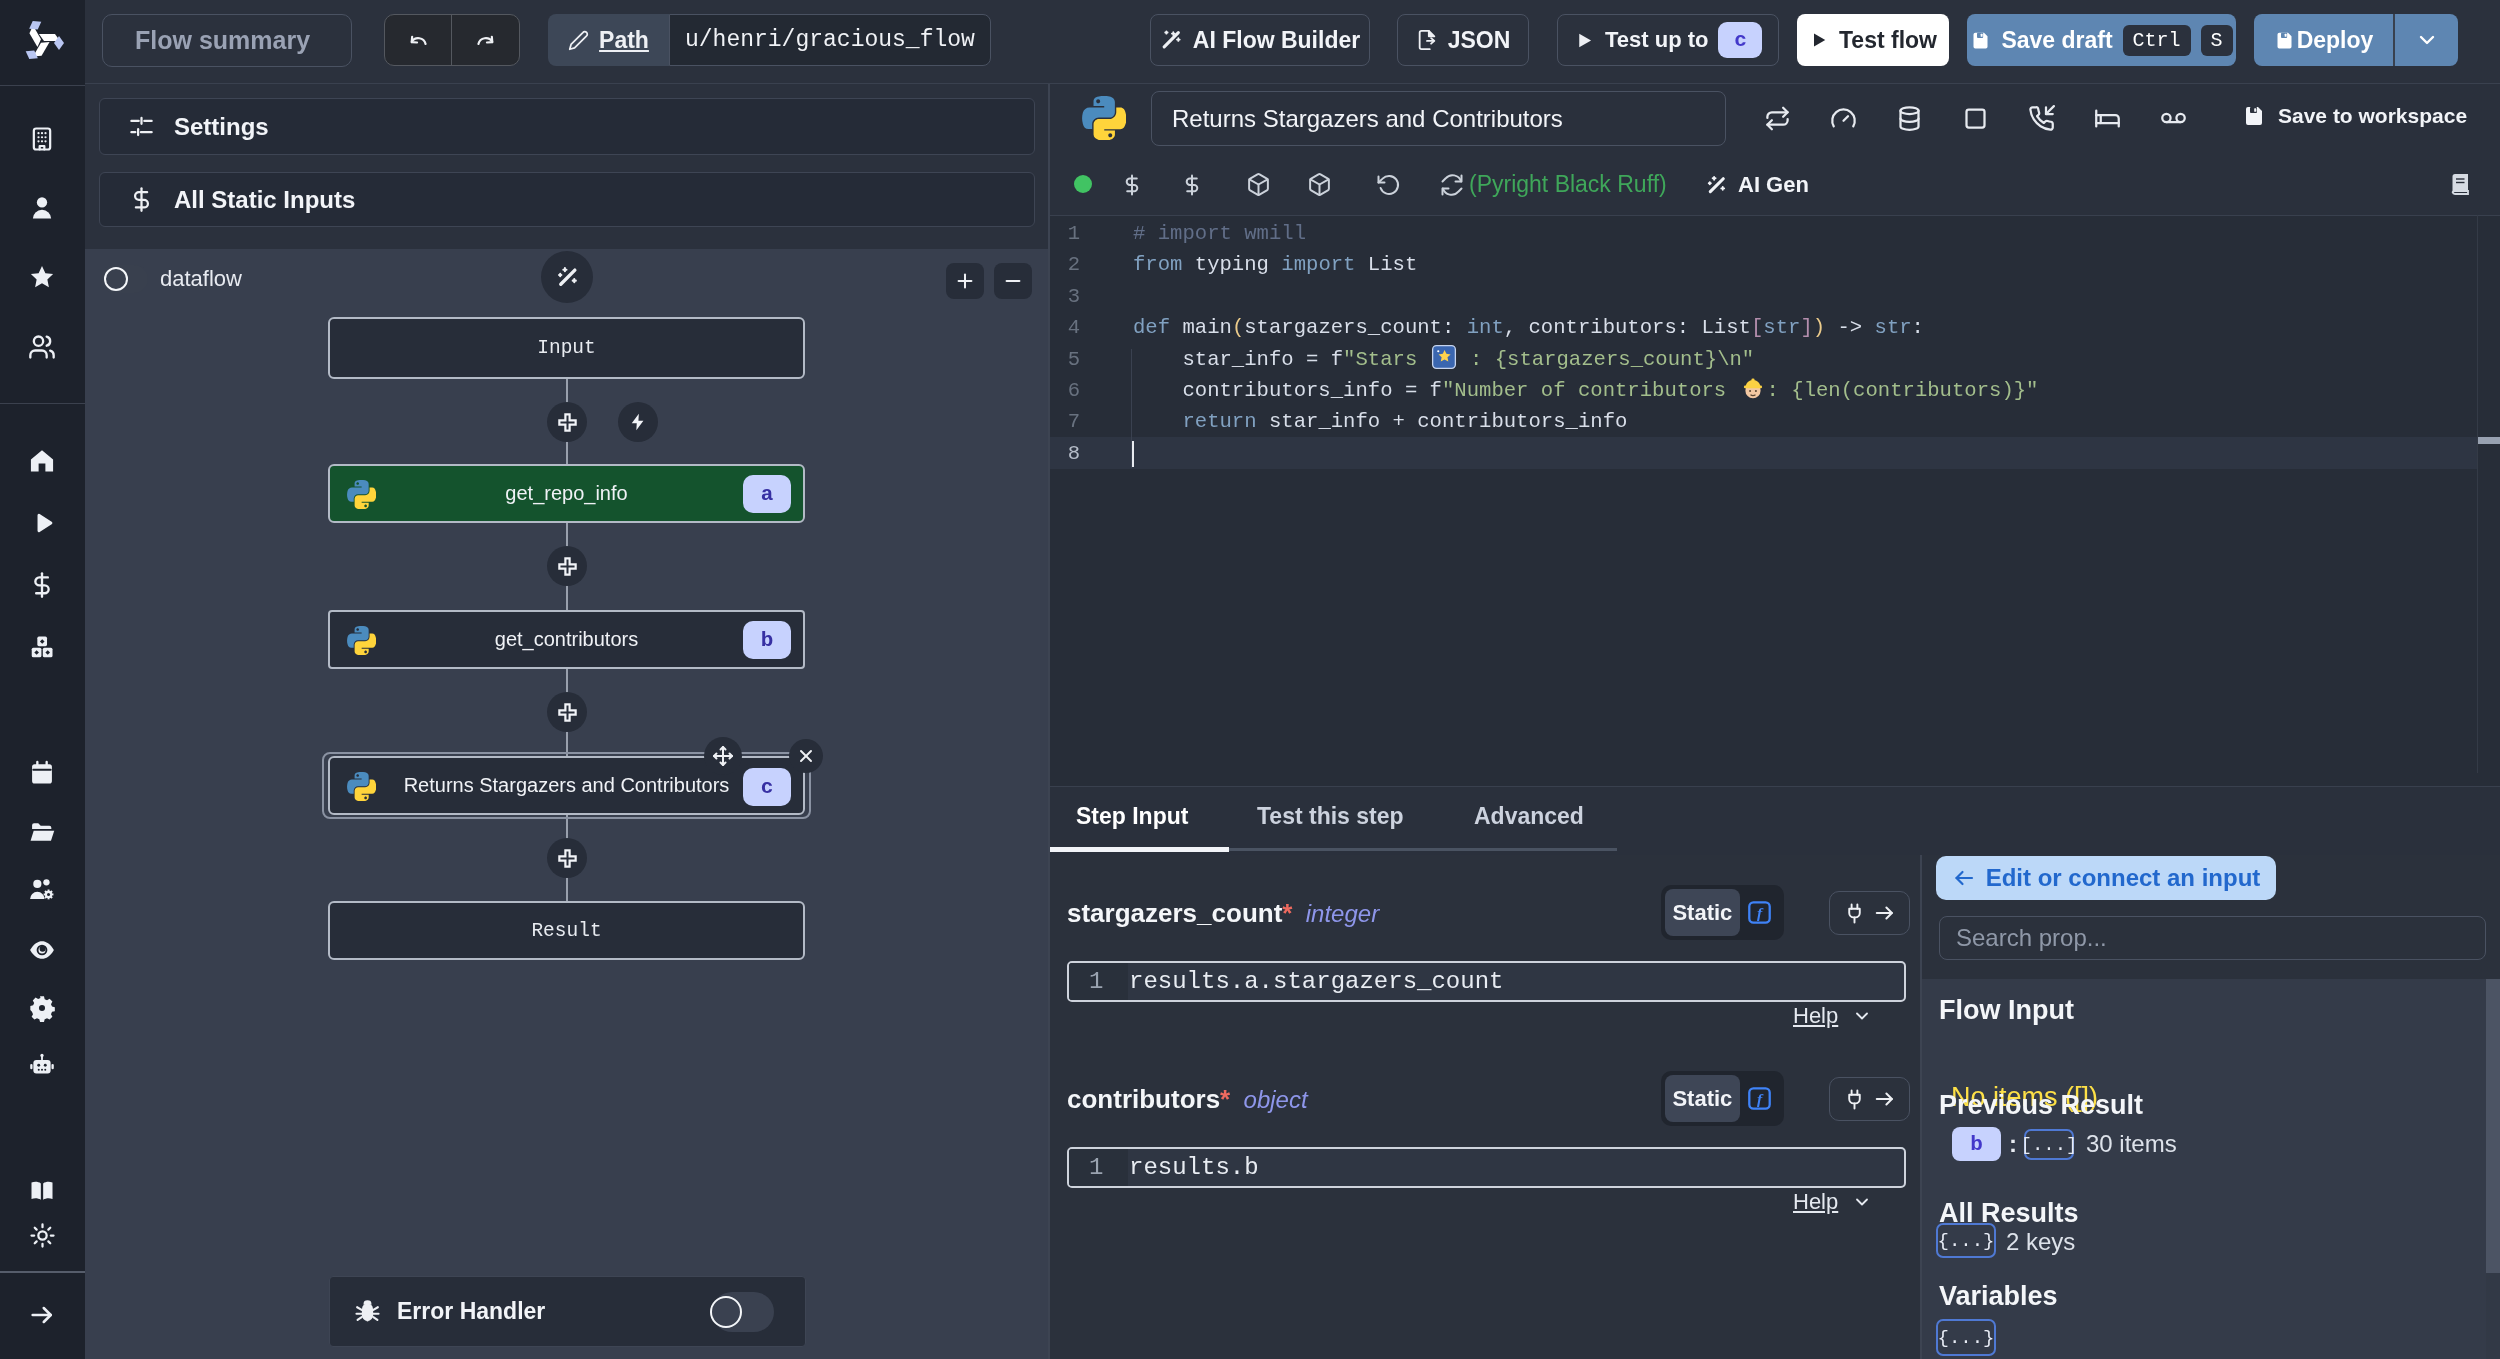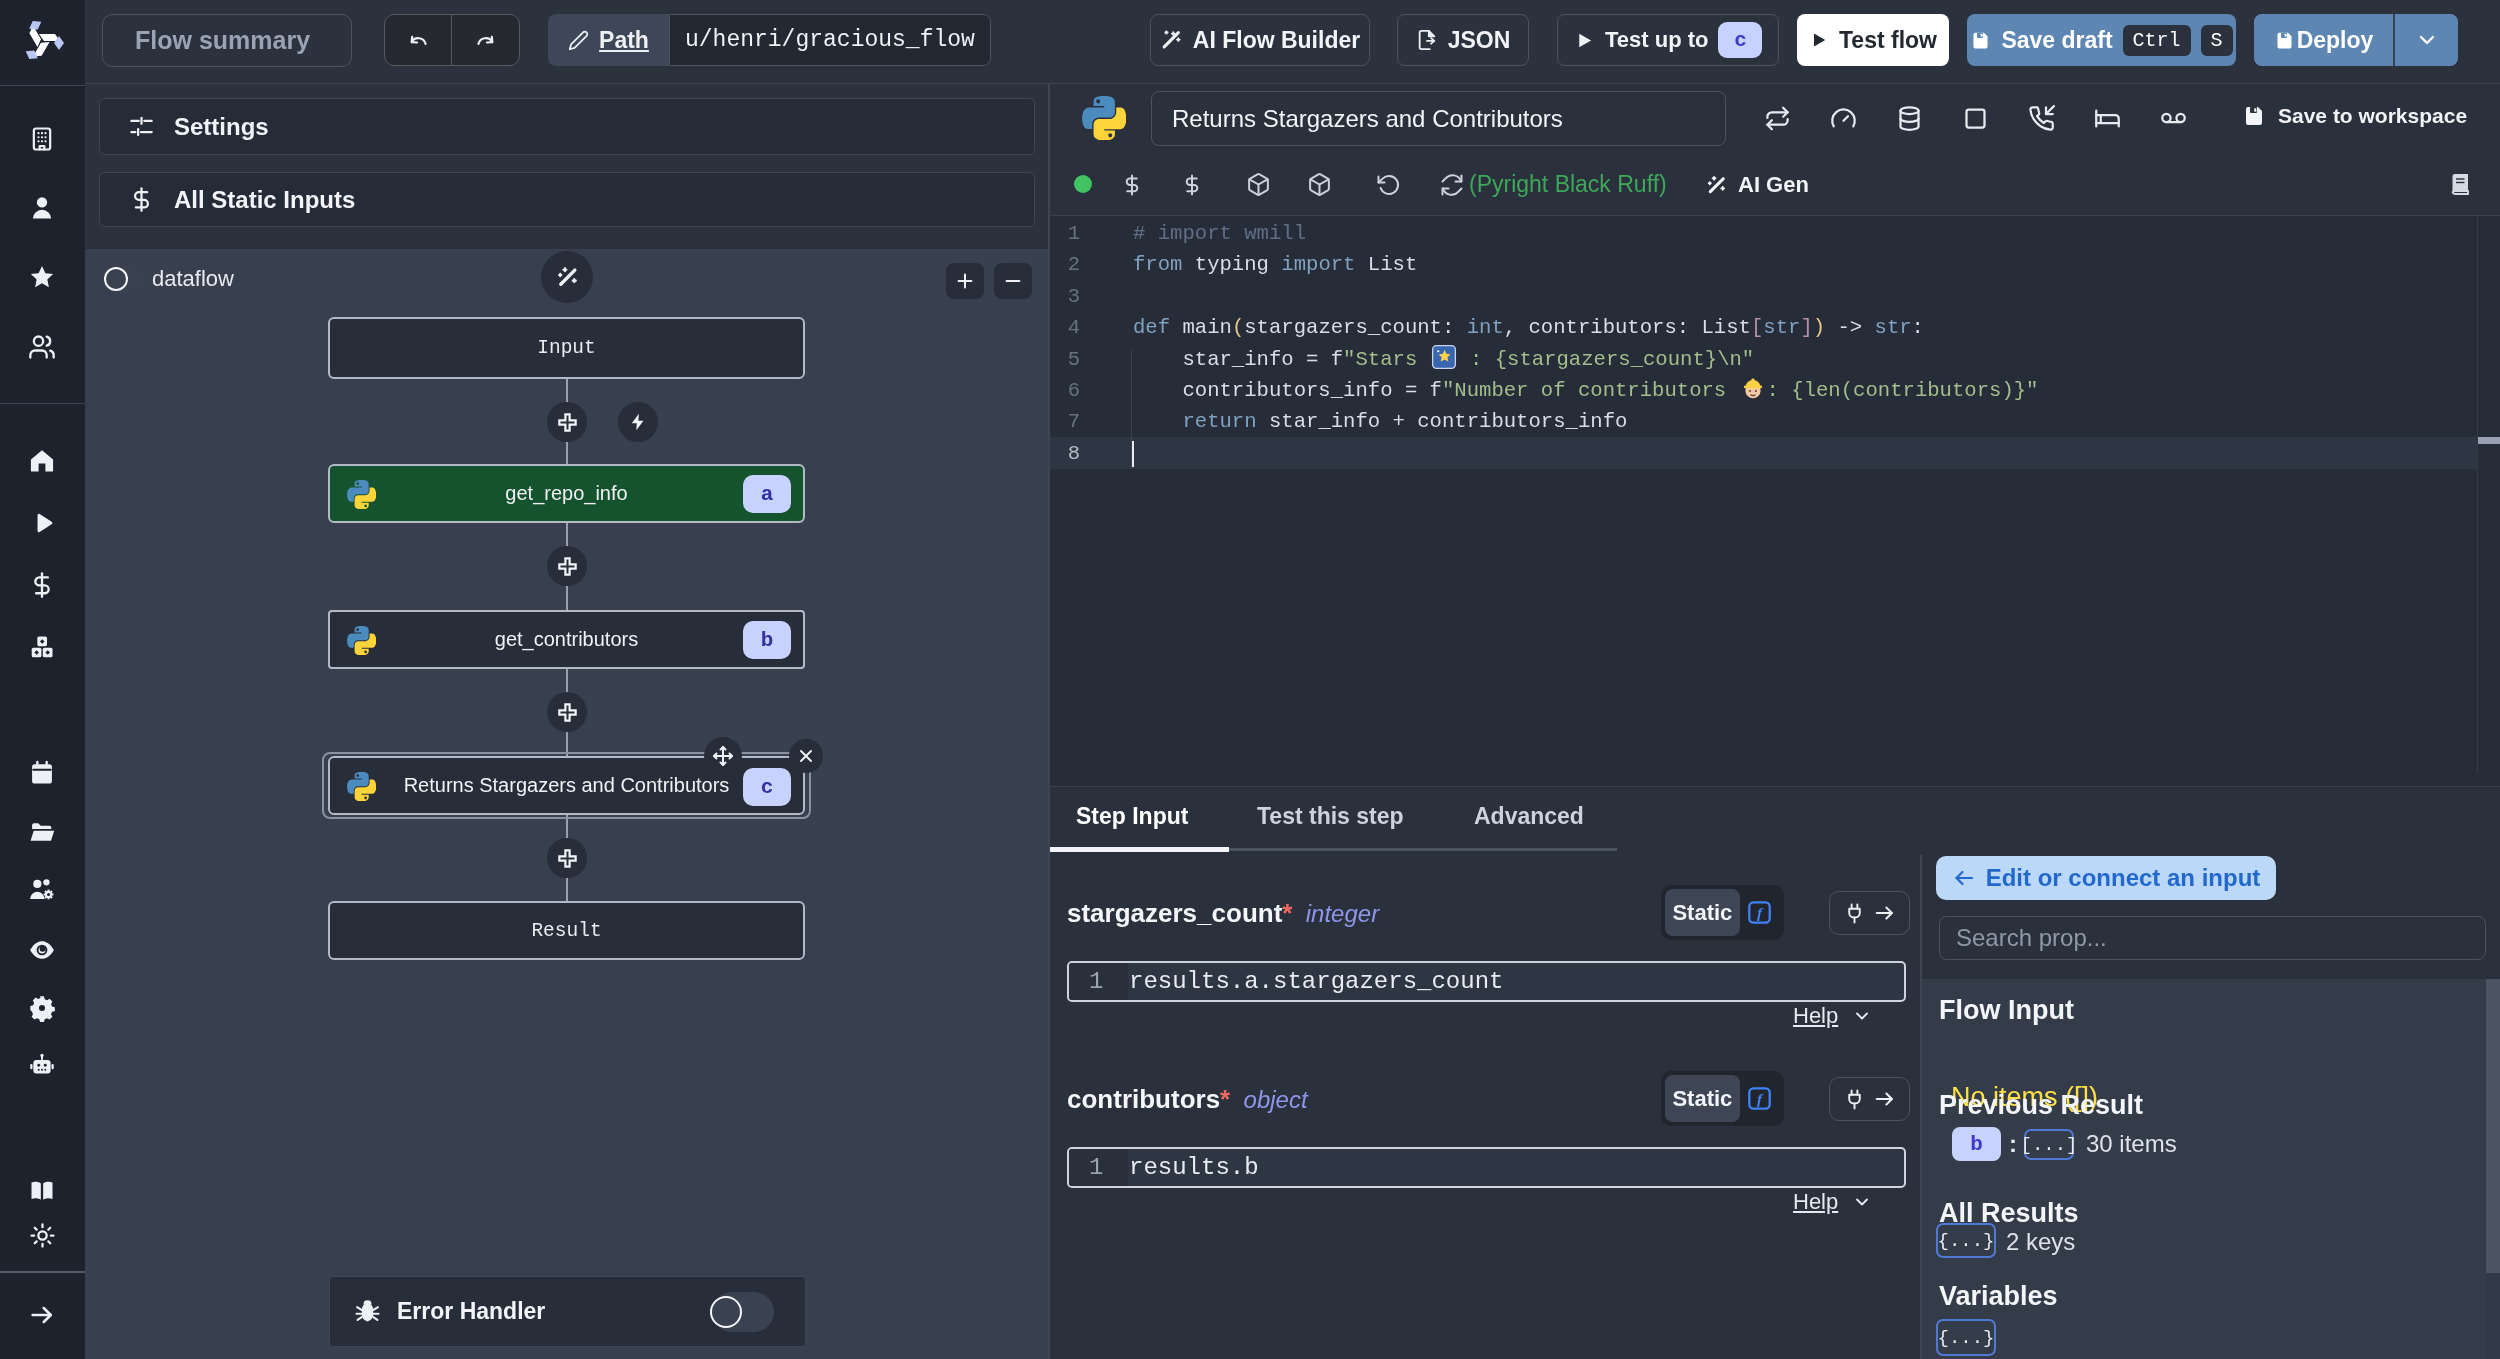--- a/index.html
+++ b/index.html
@@ -299,21 +299,21 @@
   <div class="abs flex" style="left:99px;top:172px;width:936px;height:55px;background:#252b37;border:1px solid #3e4554;border-radius:6px;padding-left:28px;gap:19px;">
     <svg width="27" height="27" viewBox="0 0 24 24" fill="none" stroke="#eef0f4" stroke-width="2" stroke-linecap="round">
         <line x1="12" y1="2" x2="12" y2="22"></line>
         <path d="M17 5.5H9.7a3.4 3.4 0 0 0 0 6.8h4.6a3.4 3.4 0 0 1 0 6.8H7"></path>
       </svg>
     <span style="color:#f2f4f8;font-size:24px;font-weight:700;">All Static Inputs</span>
   </div>
 
   <div class="abs" style="left:101px;top:265px;width:47px;height:28px;background:#39404e;border-radius:14px;"></div>
   <div class="abs" style="left:104px;top:267px;width:24px;height:24px;border:2.4px solid #f4f6f9;border-radius:50%;"></div>
-  <div class="abs" style="left:152px;top:266px;color:#e7eaf0;font-size:22px;">dataflow</div>
+  <div class="abs" style="left:160px;top:266px;color:#e7eaf0;font-size:22px;">dataflow</div>
 
   <div class="abs flex" style="left:541px;top:251px;width:52px;height:52px;background:#272d39;border-radius:50%;justify-content:center;">
     <svg width="25" height="25" viewBox="0 0 24 24" fill="none" stroke="#eef0f4" stroke-width="2" stroke-linecap="round" stroke-linejoin="round">
         <path d="M20.2 3.8a1.6 1.6 0 0 0-2.3 0L4.4 17.3a1.6 1.6 0 1 0 2.3 2.3L20.2 6.1a1.6 1.6 0 0 0 0-2.3z" fill="#eef0f4" stroke="none"></path>
         <path d="M9.5 3v3M8 4.5h3M18.5 13.5v3M17 15h3M5 8.5v2.2M3.9 9.6h2.2"></path>
       </svg>
   </div>
 
   <div class="abs flex" style="left:946px;top:263px;width:38px;height:36px;background:#272d39;border-radius:8px;justify-content:center;">
       <svg width="22" height="22" viewBox="0 0 24 24" stroke="#eef0f4" stroke-width="2.2" stroke-linecap="round">

